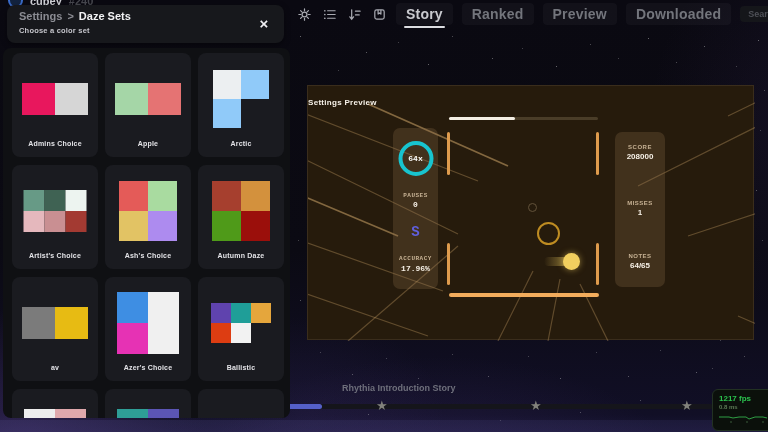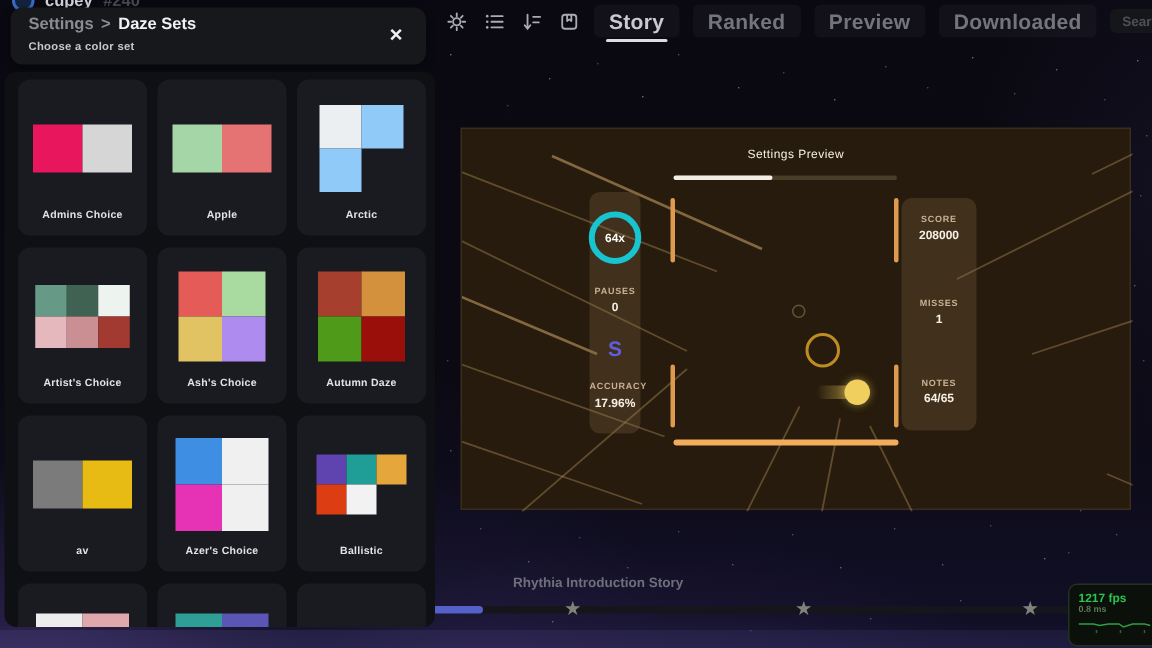--- a/index.html
+++ b/index.html
@@ -46,30 +46,30 @@
     padding:3px 10px;border-radius:4px;position:relative;letter-spacing:.2px;}
   .tab.active{color:#c9cacf;}
   .tab.active::after{content:"";position:absolute;left:8px;right:8px;bottom:-3px;height:2px;background:#dcdde1;border-radius:1px;}
   .search{width:88px;height:16px;background:#15161a;border:none;border-radius:4px;color:#c8c9ce;
     font-size:9px;font-family:"Liberation Sans",sans-serif;padding:0 8px;outline:none;}
   .search::placeholder{color:#4e5057;font-weight:bold;}
   
   .preview{position:absolute;left:307px;top:85px;width:447px;height:255px;background:#261b0c;
     border:1px solid rgba(235,210,180,.10);box-sizing:border-box;z-index:2;}
   .speedlines{position:absolute;left:0;top:0;}
-  .pv-title{position:absolute;left:0;top:12px;width:100%;text-align:center;font-size:8px;font-weight:normal;
+  .pv-title{position:absolute;left:0;top:12px;width:100%;font-size:8px;font-weight:bold;
     color:#f6f1e8;letter-spacing:.3px;}
   .pv-progress{position:absolute;left:141px;top:31px;width:149px;height:3px;background:#4a3d28;border-radius:2px;}
   .pv-progress-fill{height:3px;background:#f3eee4;border-radius:2px;width:44%;}
   .bracket{position:absolute;background:#de9b4d;border-radius:2px;}
   .br-v{width:3px;height:43px;}
   .br-b{left:141px;top:207px;width:150px;height:4px;background:#f2ac5c;}
   .statpanel{position:absolute;background:rgba(142,112,76,.26);border-radius:7px;}
-  .sp-left{left:85px;top:42px;width:34px;height:161px;}
-  .sp-right{left:293px;top:46px;width:50px;height:155px;}
+  .sp-left{left:85px;top:42px;width:45px;height:161px;font-family:Liberation Mono, monospace;}
+  .sp-right{left:307px;top:46px;width:50px;height:155px;}
   .slabel{position:absolute;width:100%;text-align:center;font-size:6px;font-weight:bold;color:#c7b294;letter-spacing:.5px;}
   .svalue{position:absolute;width:100%;text-align:center;font-size:8px;font-weight:bold;color:#f6f0e6;}
   .combo-ring{position:absolute;left:50%;top:13px;transform:translateX(-50%);width:27px;height:27px;
     border:4px solid #18c4cf;border-radius:50%;display:flex;align-items:center;justify-content:center;}
   .combo-text{font-size:8px;font-weight:bold;color:#fdfdfb;}
   .rank{position:absolute;width:100%;text-align:center;top:96px;font-size:14px;font-weight:bold;color:#5f5fde;}
   .note-ring-small{position:absolute;left:220px;top:117px;width:9px;height:9px;border:1.5px solid #62523a;border-radius:50%;box-sizing:border-box;}
   .note-ring-gold{position:absolute;left:229px;top:136px;width:23px;height:23px;border:2.5px solid #be8c22;border-radius:50%;box-sizing:border-box;}
   .note-tail{position:absolute;left:236px;top:171px;width:24px;height:9px;border-radius:5px;
     background:linear-gradient(to left,rgba(240,205,95,.5),rgba(240,205,95,0));}

